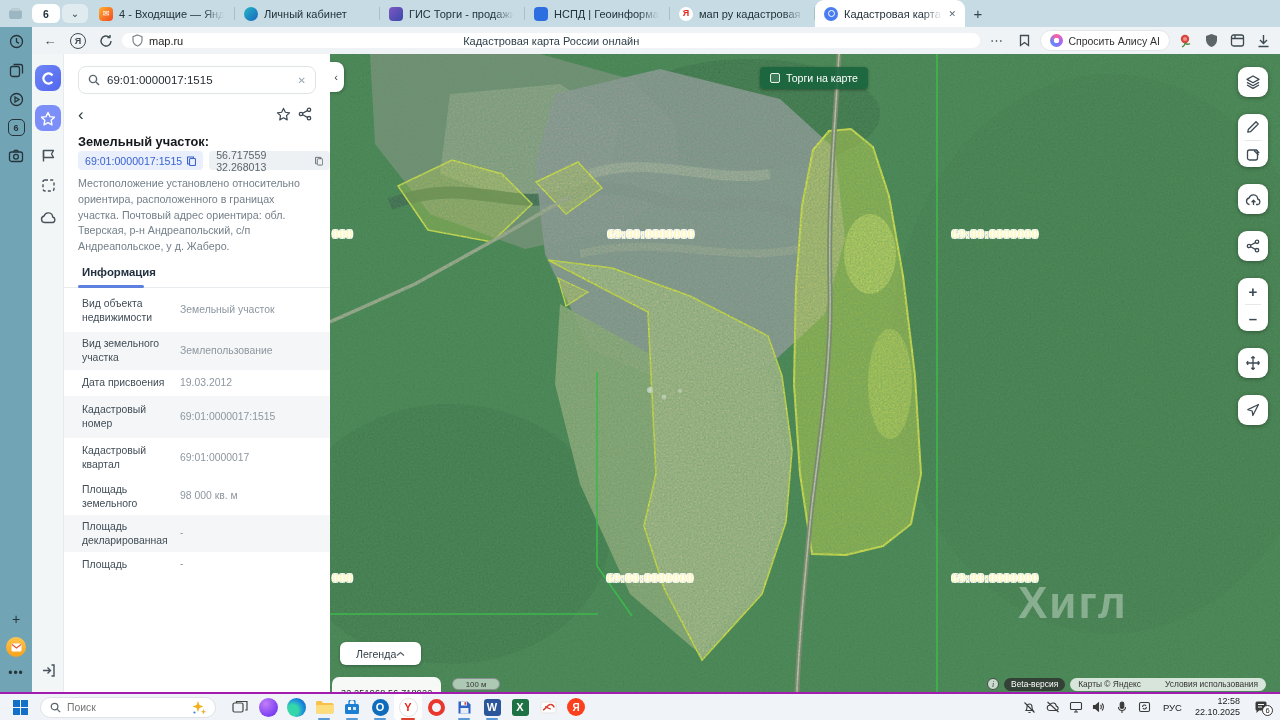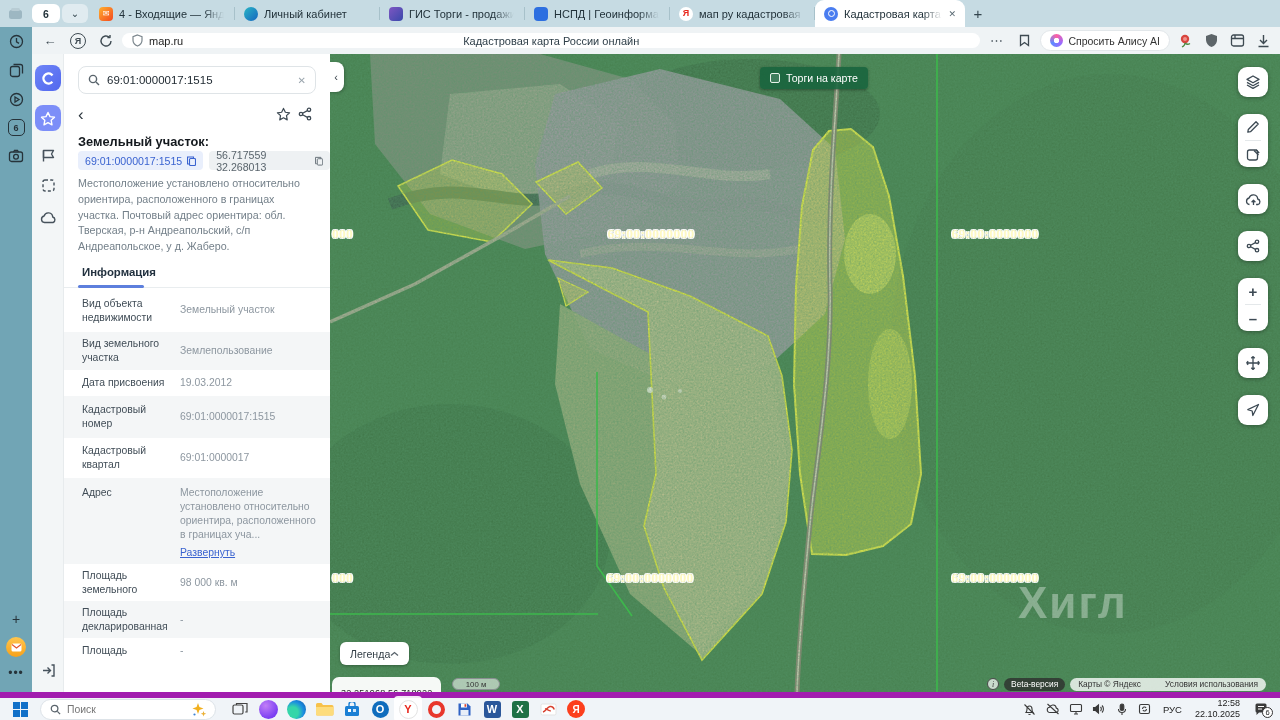--- a/index.html
+++ b/index.html
@@ -88,35 +88,35 @@
 .collapse-tab{position:absolute;left:-2px;top:8px;width:16px;height:30px;background:#fff;border-radius:0 8px 8px 0;box-shadow:1px 1px 3px rgba(0,0,0,.25);display:flex;align-items:center;justify-content:center;font-size:11px;color:#39444c}
 .torgi{position:absolute;left:430px;top:13px;height:22px;background:rgba(24,100,62,.88);border-radius:4px;display:flex;align-items:center;gap:6px;padding:0 10px;box-shadow:0 1px 3px rgba(0,0,0,.35)}
 .torgi .cb{width:10px;height:10px;border:1.3px solid #e8f2ea;border-radius:2px;background:rgba(255,255,255,.15)}
 .torgi span{color:#fff;font-size:10.6px}
 .map-tools{position:absolute;right:12px;top:13px;width:30px;display:flex;flex-direction:column;gap:17px}
 .mgroup{width:30px;background:#fff;border-radius:9px;box-shadow:0 1px 4px rgba(0,0,0,.35);display:flex;flex-direction:column;align-items:center}
 .mbtn{width:30px;height:26px;display:flex;align-items:center;justify-content:center;color:#3d4a54}
 .mgroup.single .mbtn{height:30px}
 .zdiv{width:16px;height:1px;background:#e4e8ea}
 .zglyph{font-size:15px;color:#3d4a54;font-weight:bold}
-.legendbtn{position:absolute;left:10px;top:588px;height:23px;background:#fff;border-radius:6px;box-shadow:0 1px 3px rgba(0,0,0,.3);display:flex;align-items:center;padding:0 10px}
+.legendbtn{position:absolute;left:10px;top:588px;height:23px;background:#fff;border-radius:6px;box-shadow:0 1px 3px rgba(0,0,0,.3);display:flex;align-items:center;padding:0 16px}
 .legendbtn span{font-size:10.6px;color:#333e46}
 .coordchip{position:absolute;left:2px;top:623px;height:32px;background:rgba(255,255,255,.95);border-radius:7px;display:flex;align-items:center;padding:0 9px;font-size:9px;color:#222;letter-spacing:.2px}
 .scalebar{position:absolute;left:122px;top:624px;width:48px;height:12px;border:1px solid #8a8f92;border-radius:6px;background:rgba(255,255,255,.55);display:flex;align-items:center;justify-content:center;font-size:7.8px;color:#333}
 .attribution{position:absolute;right:14px;top:623px;height:14px;display:flex;align-items:center;gap:5px}
 .attr-info{width:12px;height:12px;border:1px solid #4a4a4a;border-radius:50%;background:rgba(255,255,255,.7);color:#3a3a3a;font-size:8px;display:flex;align-items:center;justify-content:center;font-family:"Liberation Serif",serif;font-style:italic}
 .attr-beta{height:13px;border-radius:7px;background:rgba(45,45,45,.78);color:#fff;font-size:8.4px;display:flex;align-items:center;padding:0 7px}
 .attr-pill{height:13px;border-radius:7px;background:rgba(255,255,255,.78);color:#333;font-size:8.4px;display:flex;align-items:center;gap:24px;padding:0 8px}
 .watermark{position:absolute;left:688px;top:524px;font-size:44px;font-weight:bold;color:rgba(255,255,255,.35);letter-spacing:2px}
 .cadlabel{position:absolute;font-family:Liberation Serif, serif;font-weight:bold;font-size:13.5px;color:#fef9c3;letter-spacing:.3px;white-space:nowrap;
  text-shadow:-1px -1px 0 rgba(255,255,255,.95),1px -1px 0 rgba(255,255,255,.95),-1px 1px 0 rgba(255,255,255,.95),1px 1px 0 rgba(255,255,255,.95)}
 .cadlabel.ctr{transform:translateX(-50%)}
 
 
-.taskbar{position:absolute;left:0;top:692px;width:1280px;height:28px;background:#f0f4f8;border-top:6px solid #a21caf;display:flex;align-items:center}
+.taskbar{position:absolute;left:0;top:692px;width:1280px;height:28px;background:#f0f4f8;border-top:2px solid #a21caf;display:flex;align-items:center}
 .tstart{width:40px;display:flex;justify-content:center}
 .winlogo{display:grid;grid-template-columns:7px 7px;grid-template-rows:7px 7px;gap:1px}
 .winlogo i{background:#1270c8}
 .tsearch{width:176px;height:21px;background:#fff;border:1px solid #dde3e8;border-radius:11px;display:flex;align-items:center;gap:6px;padding:0 9px;margin-right:10px;position:relative}
 .tsearch input{border:none;outline:none;font-size:10.4px;color:#3a444c;width:100px;font-family:"Liberation Sans",sans-serif;background:transparent}
 .tsearch .spark{position:absolute;right:8px;top:3px}
 .tic{width:28px;height:26px;display:flex;align-items:center;justify-content:center;position:relative;flex:none}
 .tic.run::after{content:"";position:absolute;bottom:0;left:8px;width:12px;height:2.5px;border-radius:2px;background:#5b9bd5}
 .tic.active{background:rgba(255,255,255,.9);border-radius:4px}
 .tic.active::after{content:"";position:absolute;bottom:0;left:7px;width:14px;height:2.5px;border-radius:2px;background:#e0402f}
@@ -372,26 +372,20 @@
           <span class="vl">19.03.2012</span>
         </div>
       <div class="prow alt" style="min-height:42px">
           <span class="lb">Кадастровый номер</span>
           <span class="vl">69:01:0000017:1515</span>
         </div>
       <div class="prow" style="min-height:40px">
           <span class="lb">Кадастровый квартал</span>
           <span class="vl">69:01:0000017</span>
         </div>
-      <div class="prow alt tall" style="min-height:82px">
-        <span class="lb">Адрес</span>
-        <span class="vl"><span>Местоположение установлено относительно ориентира, расположенного в границах уча...</span><br>
-          <a class="expand">Развернуть</a>
-        </span>
-      </div>
       <div class="prow" style="min-height:37px">
           <span class="lb">Площадь земельного</span>
           <span class="vl">98 000 кв. м</span>
         </div>
       <div class="prow alt" style="min-height:37px">
           <span class="lb">Площадь декларированная</span>
           <span class="vl">-</span>
         </div>
       <div class="prow" style="min-height:25px">
           <span class="lb">Площадь</span>

